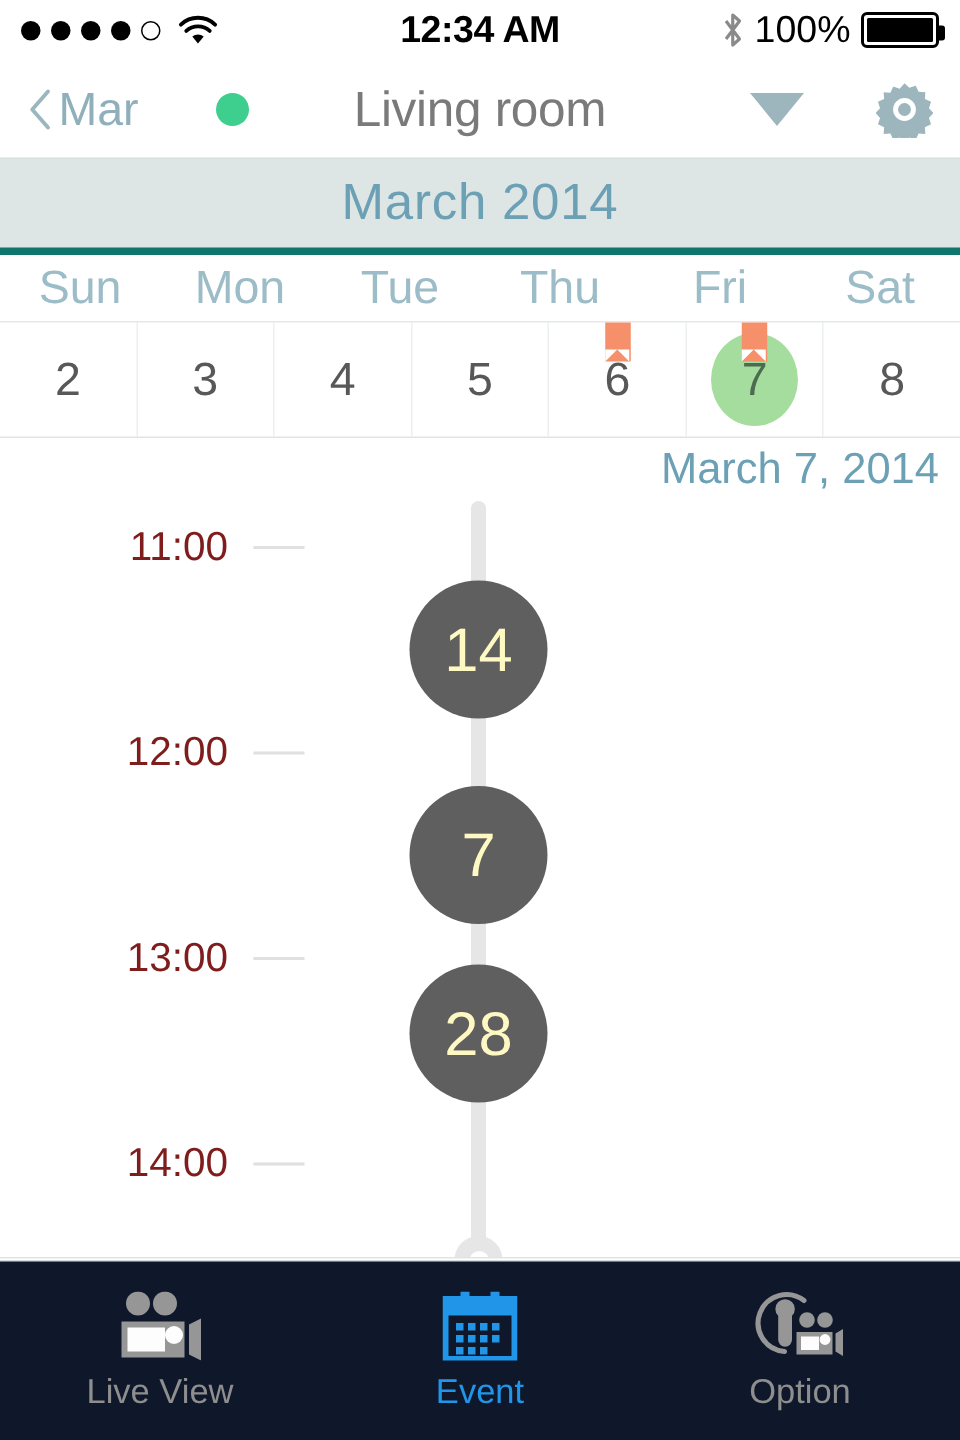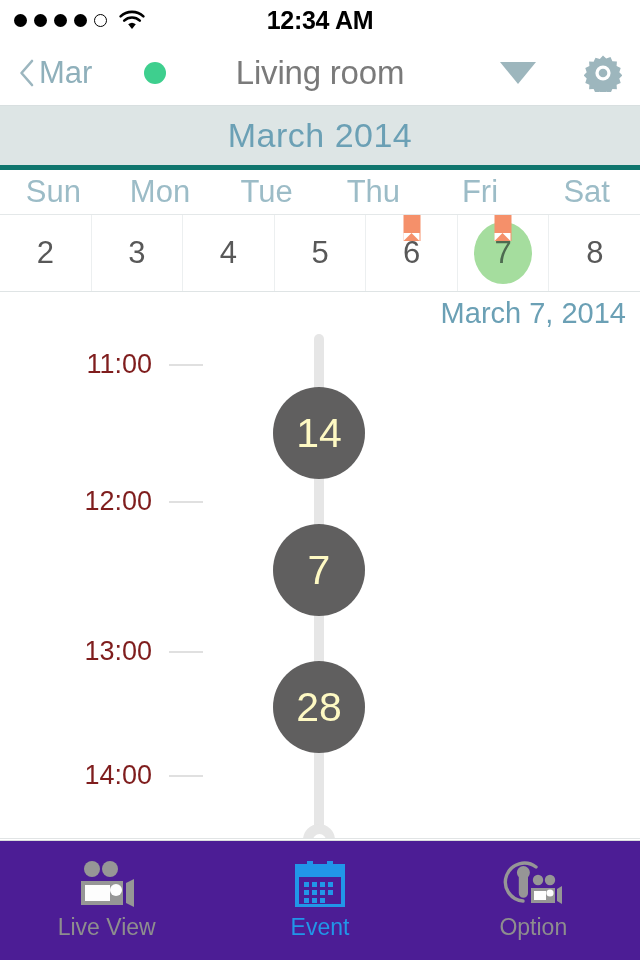--- a/index.html
+++ b/index.html
@@ -134,21 +134,21 @@
   .track-end {
     position:absolute; left:319px; transform:translateX(-50%);
     width:32px; height:32px; border-radius:50%; background:#e6e6e6;
     display:flex; align-items:center; justify-content:center;
   }
   .track-end i { width:13px; height:13px; border-radius:50%; background:#fff; display:block;}
 
   
   .tabbar {
     position:absolute; left:0; bottom:0; width:640px; height:120px;
-    background:#4c1d95; border-top:1px solid #d9dcdd; display:flex;
+    background:#0f172a; border-top:1px solid #d9dcdd; display:flex;
   }
   .tab { flex:1; display:flex; flex-direction:column; align-items:center;
          justify-content:center; gap:7px; cursor:pointer; }
   .tab-icon { height:46px; display:flex; align-items:flex-end; }
   .tab-label { font-size:23px; color:#8e8e8e; font-weight:300; }
   .tab.active .tab-label { color:#2196e8; }
 </style>
 </head>
 <body>
 
@@ -163,20 +163,31 @@
       <span class="dot hollow"></span>
       <span class="wifi">
         <svg width="28" height="20" viewBox="0 0 28 20">
           <path d="M14 19 L10.2 14.3 A6 6 0 0 1 17.8 14.3 Z" fill="#000"></path>
           <path d="M6.2 10.6 A11.5 11.5 0 0 1 21.8 10.6" stroke="#000" stroke-width="2.6" fill="none" stroke-linecap="round"></path>
           <path d="M2.6 6.4 A16.5 16.5 0 0 1 25.4 6.4" stroke="#000" stroke-width="2.6" fill="none" stroke-linecap="round"></path>
         </svg>
       </span>
     </div>
     <div class="sb-time">12:34 AM</div>
+    <div class="sb-right">
+      <span class="bt">
+        <svg width="15" height="24" viewBox="0 0 15 24">
+          <path d="M3 6 L12 18 L7.5 22 L7.5 2 L12 6 L3 18" stroke="#8a8a8a" stroke-width="2.1" fill="none" stroke-linejoin="round"></path>
+        </svg>
+      </span>
+      <span>100%</span>
+      <span class="battery">
+          <i></i>
+        </span>
+    </div>
   </div>
 
   <div class="navbar">
     <div class="nav-back">
       <span class="chev">
         <svg width="17" height="30" viewBox="0 0 17 30">
           <path d="M14 3 L3.5 15 L14 27" stroke="#9cb6bf" stroke-width="2.6" fill="none" stroke-linecap="round" stroke-linejoin="round"></path>
         </svg>
       </span>
       <span class="nav-back-label">Mar</span>
@@ -241,36 +252,36 @@
     <div class="track"></div>
 
     <div class="tick" style="top:15px;left:32px;">
       <span class="tick-label">11:00</span>
       <span class="tick-dash"></span>
     </div>
     <div class="tick" style="top:152px;left:32px;">
       <span class="tick-label">12:00</span>
       <span class="tick-dash"></span>
     </div>
-    <div class="tick" style="top:302px;left:32px;">
+    <div class="tick" style="top:289px;left:32px;">
       <span class="tick-label">13:00</span>
       <span class="tick-dash"></span>
     </div>
     <div class="tick" style="top:426px;left:32px;">
       <span class="tick-label">14:00</span>
       <span class="tick-dash"></span>
     </div>
 
     <div class="event-bubble" style="top:53px;">
       <span>14</span>
     </div>
     <div class="event-bubble" style="top:190px;">
       <span>7</span>
     </div>
-    <div class="event-bubble" style="top:327px;">
+    <div class="event-bubble" style="top:309px;">
       <span>28</span>
     </div>
 
     <div class="track-end" style="top:490px;">
         <i></i>
       </div>
   </div>
 
   <div class="tabbar">
 

